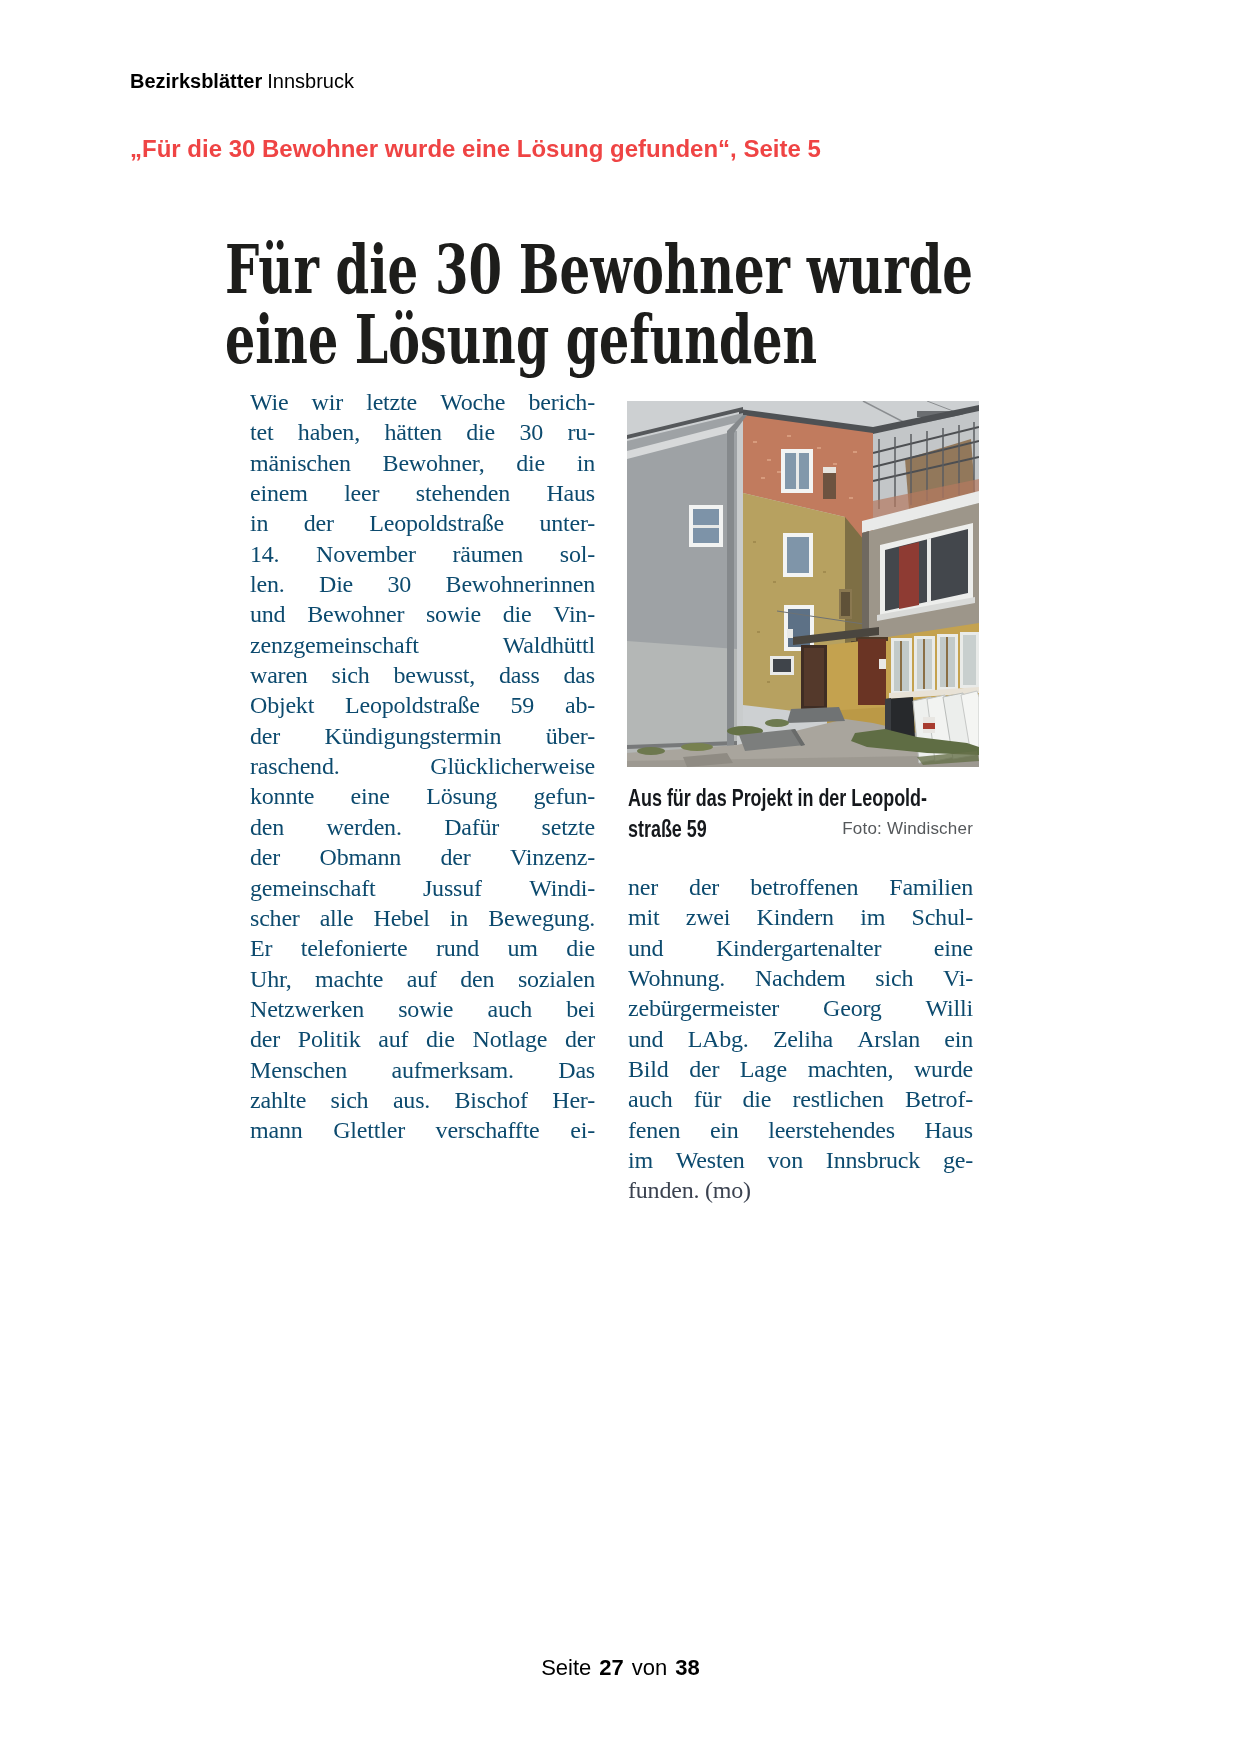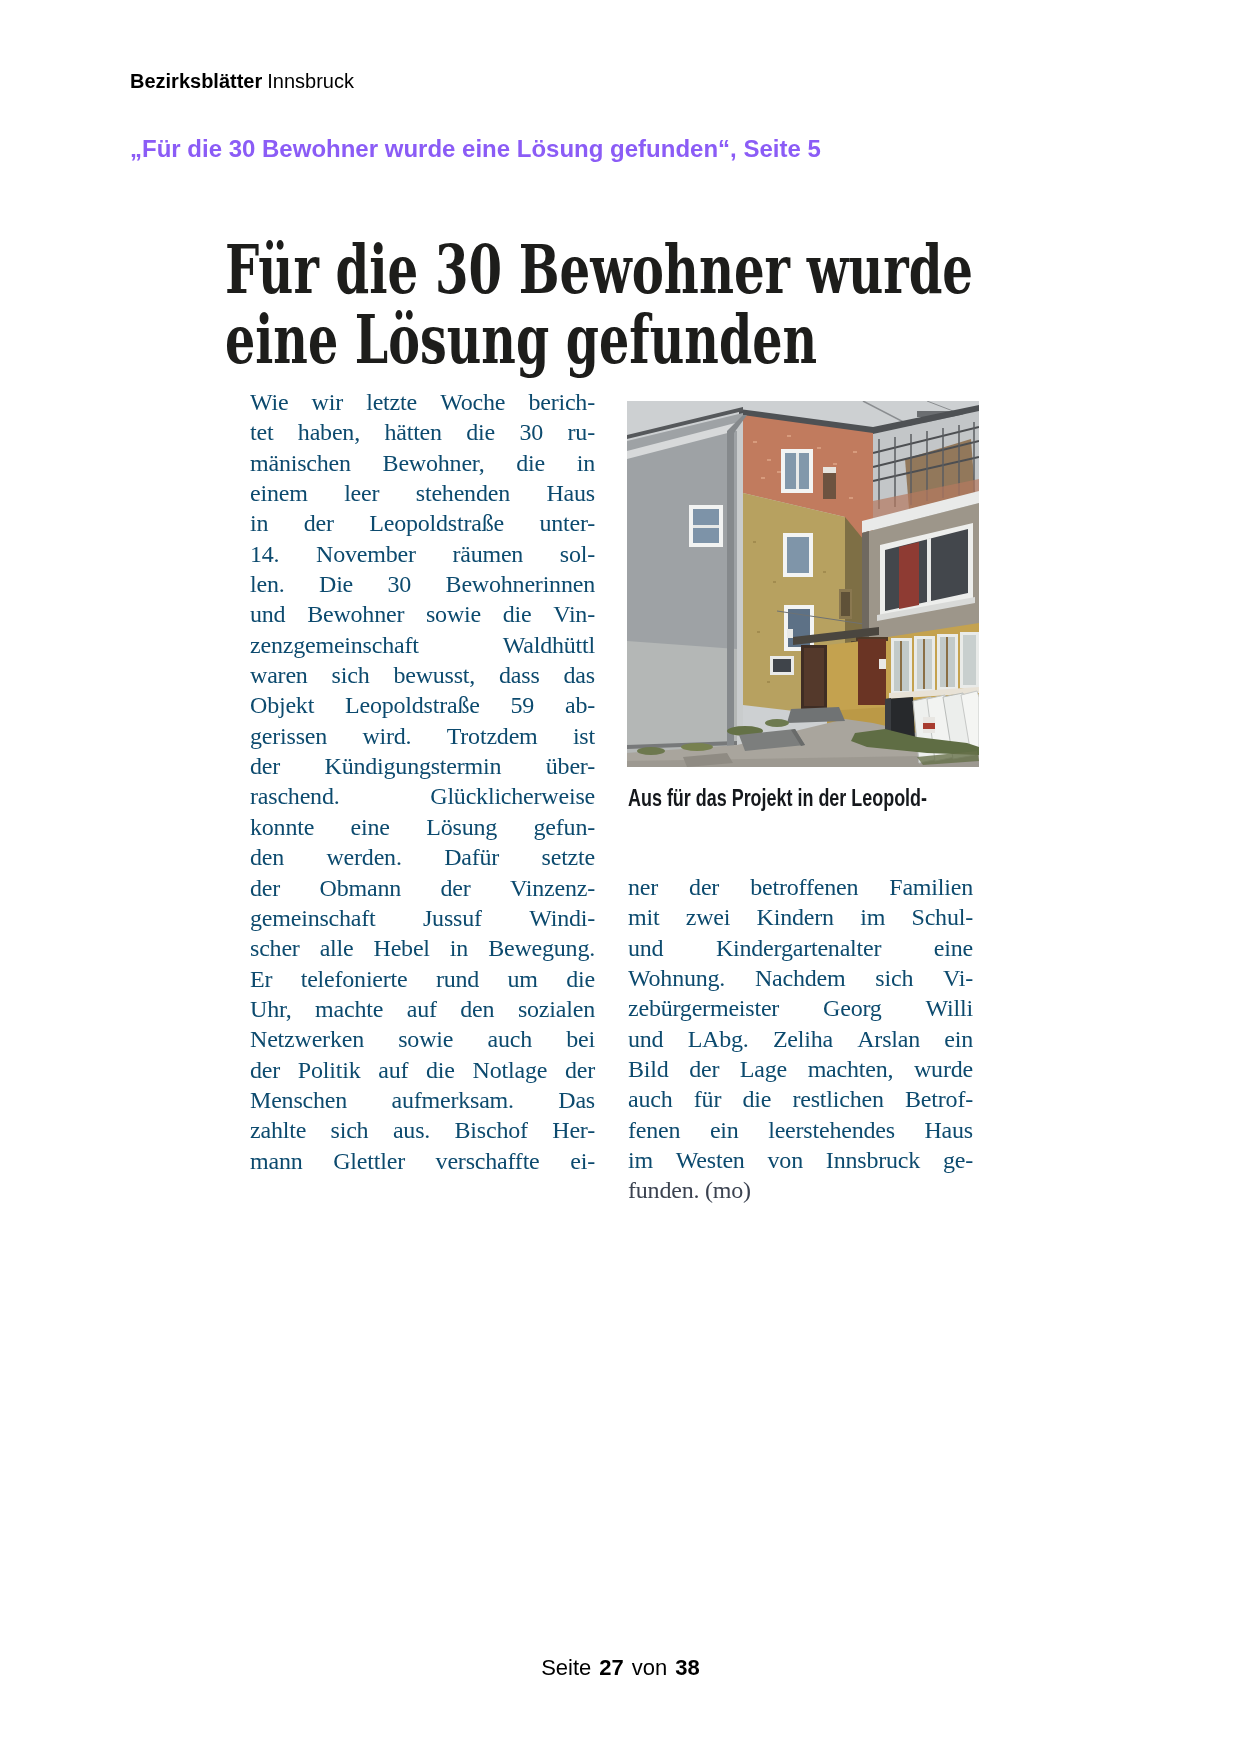--- a/index.html
+++ b/index.html
@@ -3,21 +3,21 @@
 <meta charset="utf-8">
 <style>
   html,body{margin:0;padding:0;background:#ffffff;}
   .page{position:relative;width:1241px;height:1754px;background:#ffffff;overflow:hidden;
         font-family:"Liberation Sans",sans-serif;}
 
   .doc-header{position:absolute;left:130px;top:70px;font-size:20px;color:#000;}
   .doc-header .brand{font-weight:700;}
   .doc-header .region{font-weight:400;margin-left:5px;}
 
-  .subheading{position:absolute;left:130px;top:135px;font-size:24px;font-weight:700;color:#8b5cf6;}
+  .subheading{position:absolute;left:130px;top:135px;font-size:24px;font-weight:700;color:#ef4444;}
 
   .headline-svg{position:absolute;left:222px;top:213px;width:770px;height:170px;}
   .hl{font-family:"DejaVu Serif",serif;font-weight:700;font-size:68px;fill:#1d1d1b;}
 
   .col{position:absolute;width:345px;font-family:"Liberation Serif",serif;
        font-size:24px;color:#0c4a6e;letter-spacing:-0.2px;}
   .col1{left:250px;top:387px;}
   .col2{left:628px;top:872px;}
   .jline{display:flex;justify-content:space-between;height:30.35px;overflow:visible;}
   .jline span{line-height:30.35px;white-space:pre;}
@@ -118,26 +118,20 @@
         <span>sich</span>
         <span>bewusst,</span>
         <span>dass</span>
         <span>das</span>
       </div>
       <div class="jline">
         <span>Objekt</span>
         <span>Leopoldstraße</span>
         <span>59</span>
         <span>ab-</span>
-      </div>
-      <div class="jline">
-        <span>gerissen</span>
-        <span>wird.</span>
-        <span>Trotzdem</span>
-        <span>ist</span>
       </div>
       <div class="jline">
         <span>der</span>
         <span>Kündigungstermin</span>
         <span>über-</span>
       </div>
       <div class="jline">
         <span>raschend.</span>
         <span>Glücklicherweise</span>
       </div>
@@ -342,20 +336,24 @@
       <polygon points="334,294 350,290 352,296 352,352 344,354" fill="#f4f5f3" stroke="#c6c8c6"></polygon>
       <rect x="296" y="316" width="12" height="16" fill="#e8e6e2"></rect>
       <rect x="296" y="322" width="12" height="6" fill="#a83c30"></rect>
       <polygon points="228,332 258,328 290,336 340,342 352,346 352,354 300,352 240,346 224,340" fill="#5f6d44"></polygon>
       <polygon points="290,356 350,350 352,360 296,364" fill="#66714a" opacity="0.8"></polygon>
     </svg>
   </div>
 
   <div class="caption">
     <div class="cap-line">Aus für das Projekt in der Leopold-</div>
+    <div class="cap2">
+      <div class="cap-line">straße 59</div>
+      <div class="credit">Foto: Windischer</div>
+    </div>
   </div>
 
   <div class="col col2">
       <div class="jline">
         <span>ner</span>
         <span>der</span>
         <span>betroffenen</span>
         <span>Familien</span>
       </div>
       <div class="jline">

